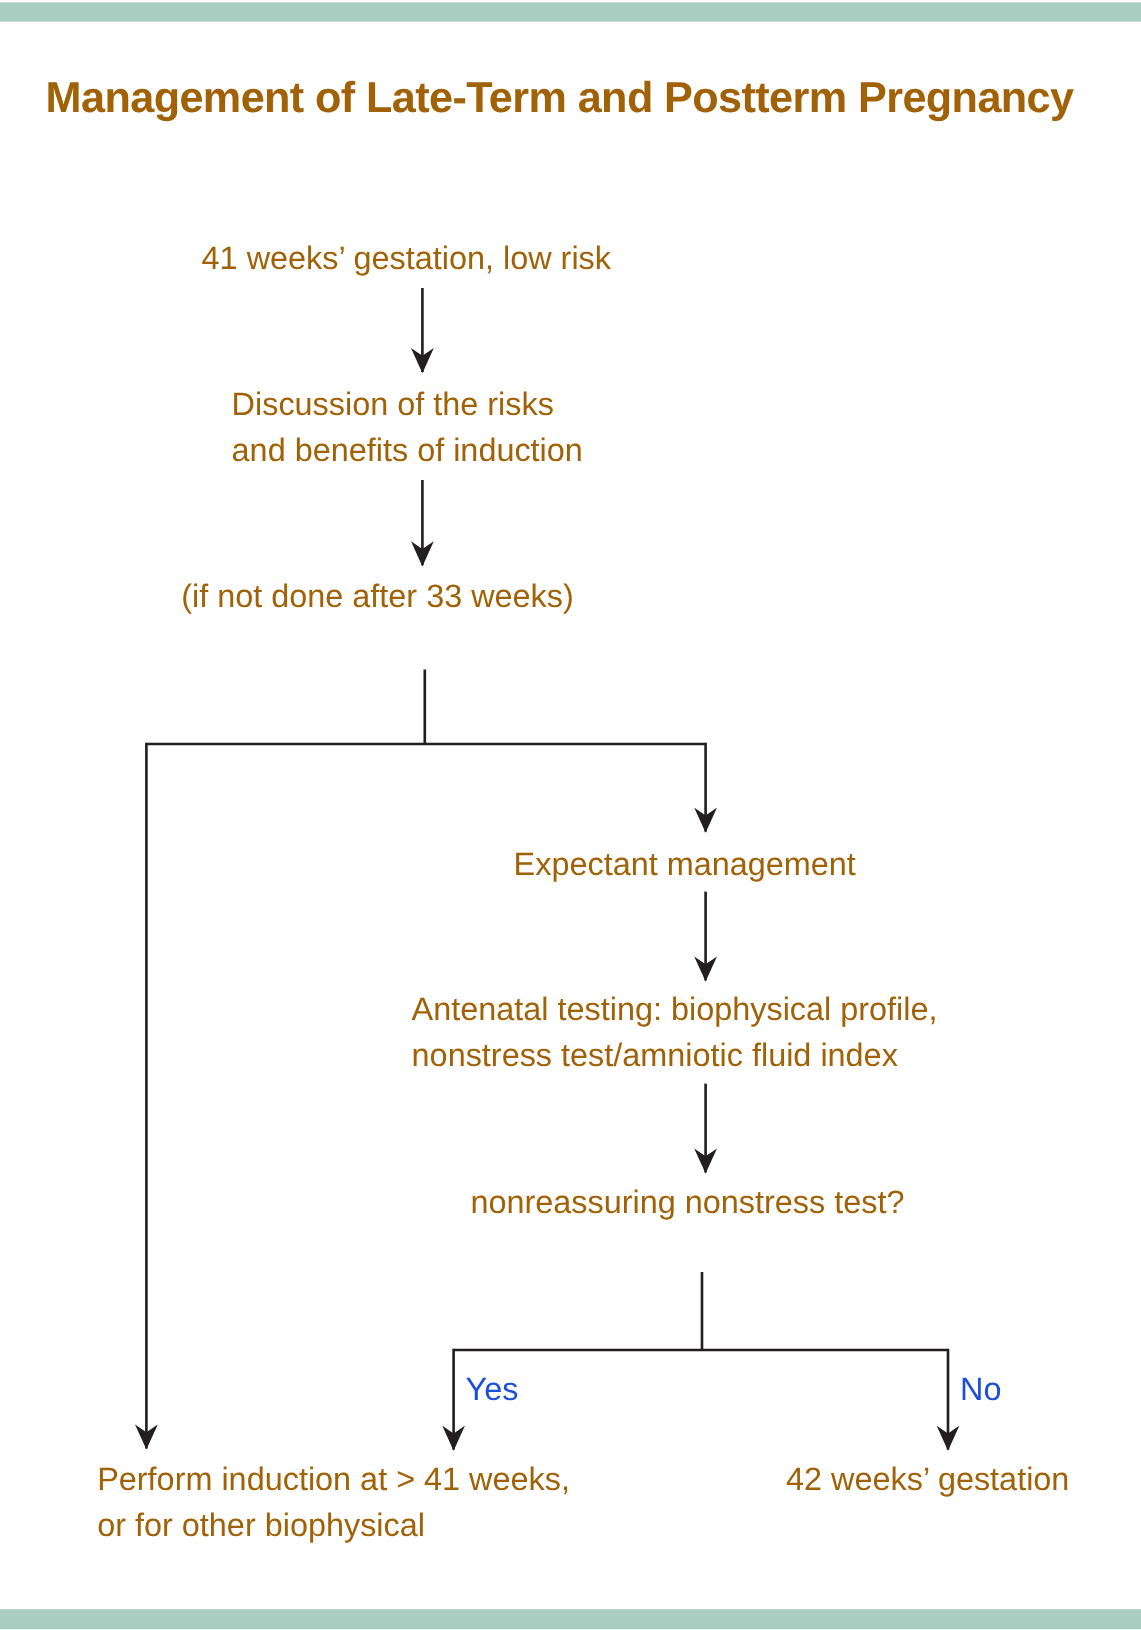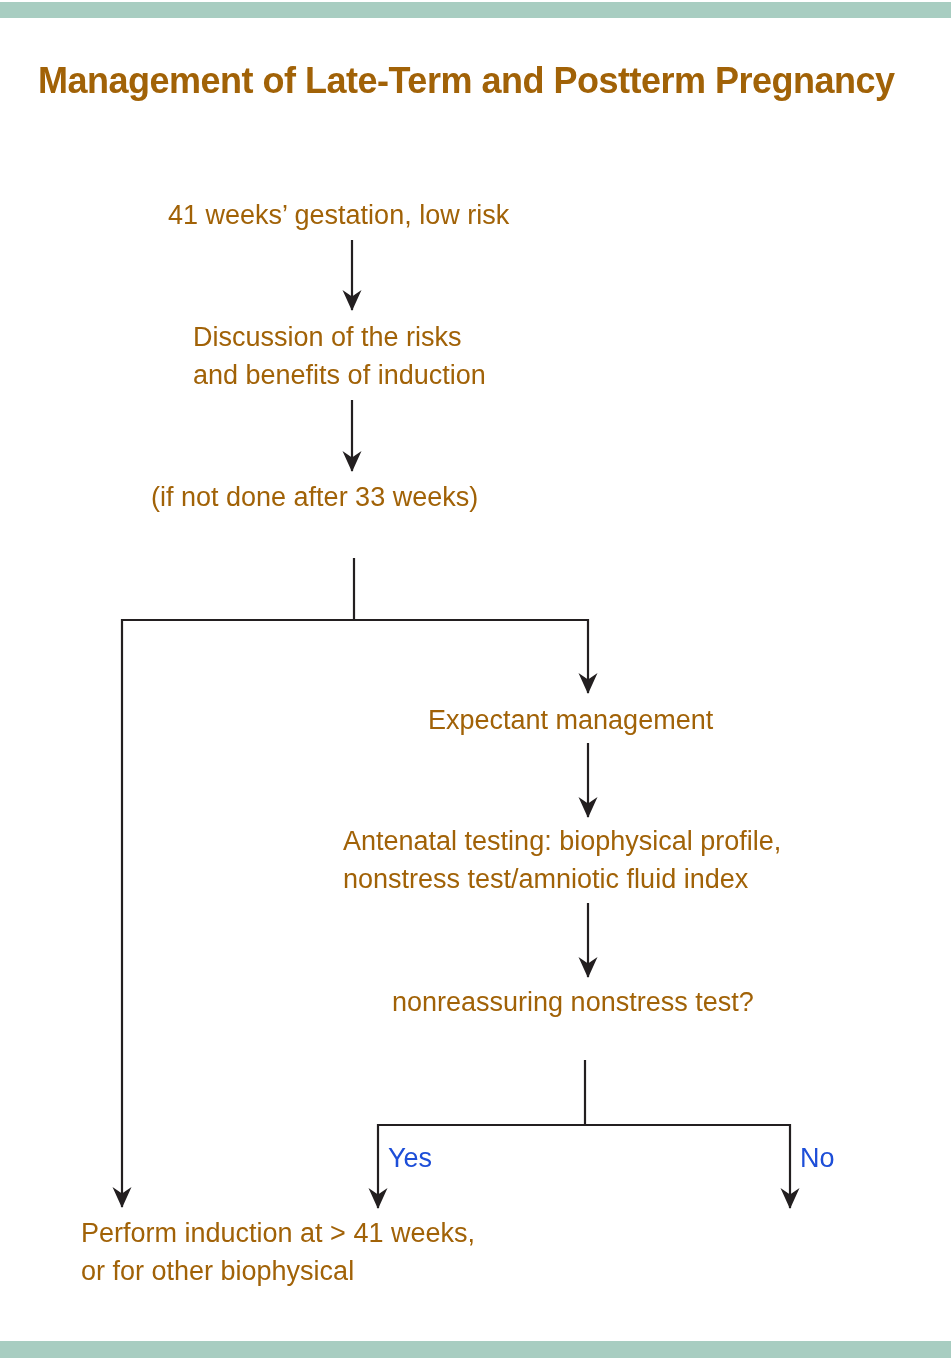--- a/index.html
+++ b/index.html
@@ -132,14 +132,17 @@
 
   <div class="branch-label" style="left:388px; top:1143px;">Yes</div>
 
   <div class="branch-label" style="left:800px; top:1143px;">No</div>
 
   <div class="node" style="left:37px; top:1214px;margin-left:44px;">
     <span>Perform induction at &gt; 41 weeks,</span>
     <span>or for other biophysical</span>
   </div>
 
+  <div class="node" style="left:655px; top:1214px;">
+    <span>42 weeks’ gestation</span>
+  </div>
 
 </div>
 
 </body></html>

